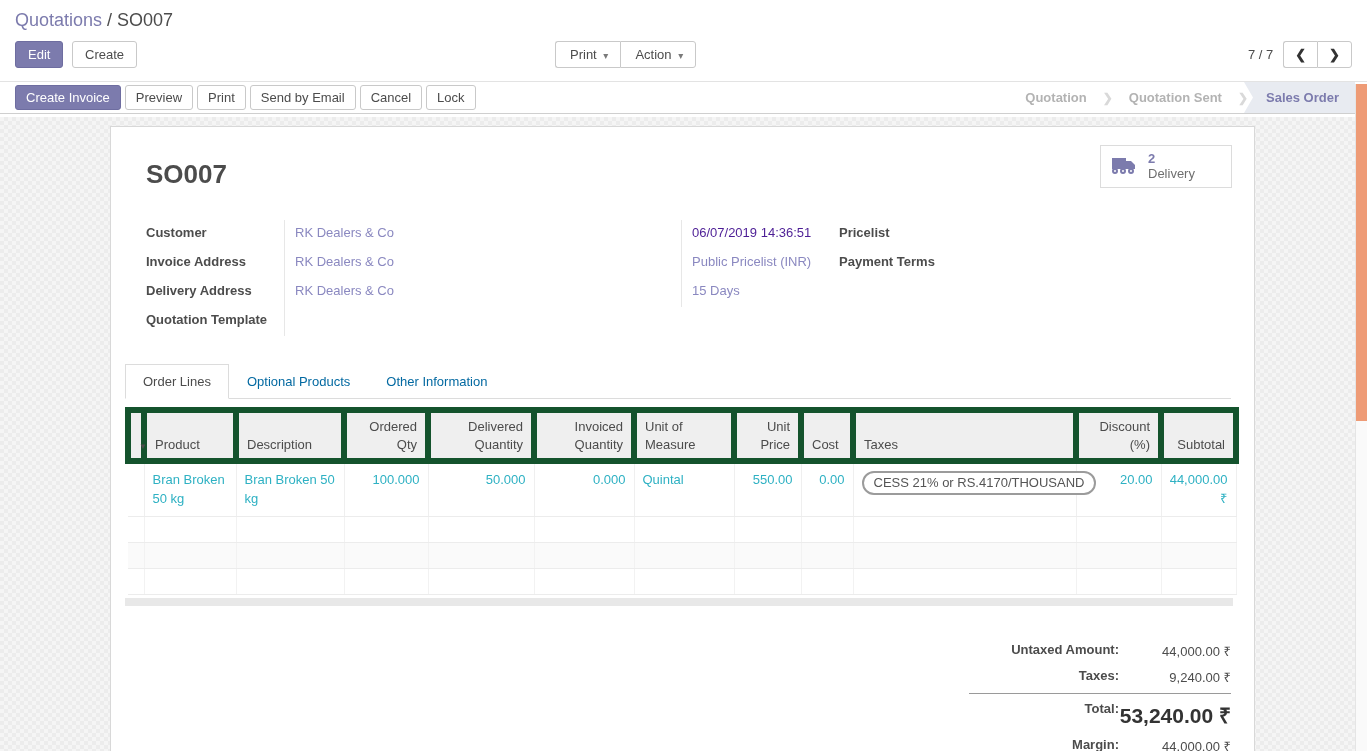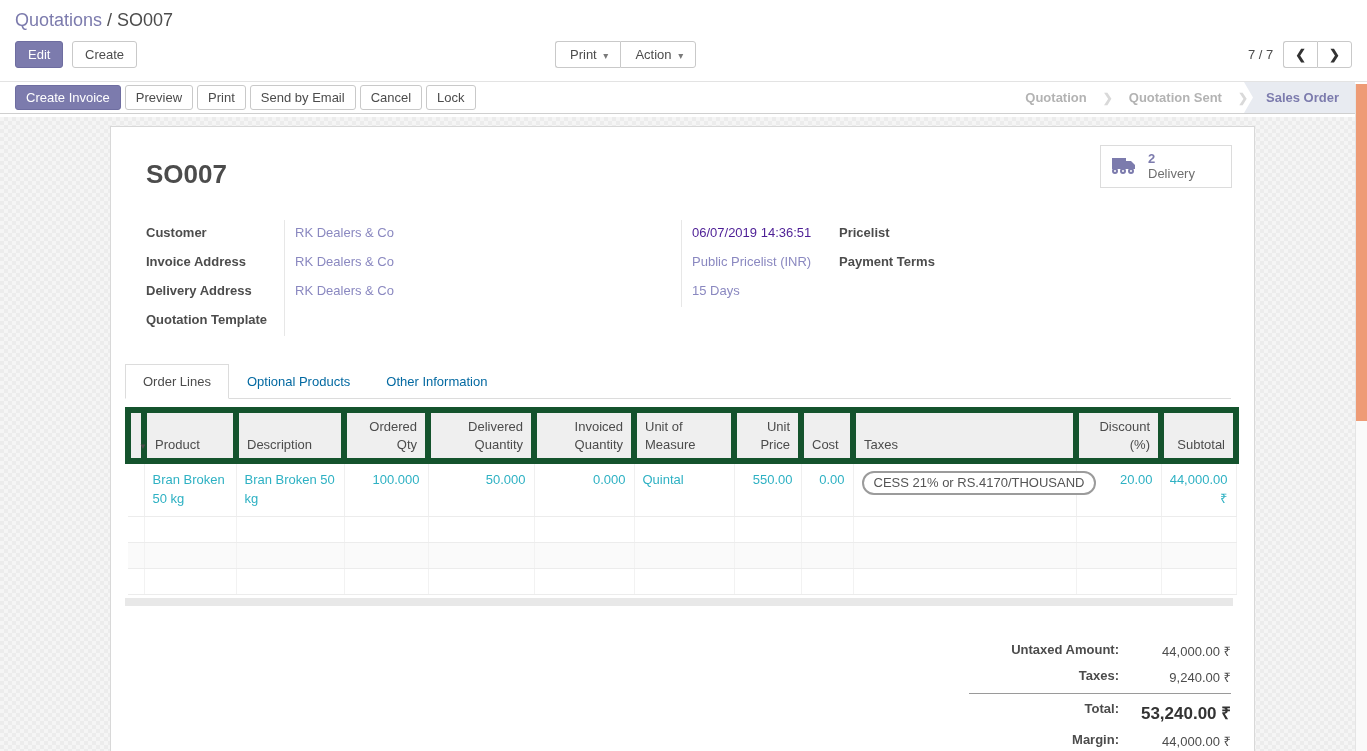--- a/index.html
+++ b/index.html
@@ -70,21 +70,21 @@
   .olines tr.empty td { height:26px; padding:0; border-right:1px solid #f2f2f2; border-bottom:1px solid #ececec; }
   .olines tr.empty.shade td { background:#fafafa; }
   .tax-pill { display:inline-block; border:2px solid #9b9b9b; border-radius:13px; padding:0 10px; color:#555; background:#fff; font-size:13px; line-height:20px; white-space:nowrap; }
   .list-footer { width:1108px; height:8px; background:#e8e8e8; margin-top:3px; }
 
   .totals { width:262px; margin:32px 0 0 auto; }
   .trow { display:flex; justify-content:flex-end; align-items:flex-start; padding:4px 0; }
   .tlabel { font-weight:bold; color:#4c4c4c; }
   .tvalue { width:112px; text-align:right; color:#4c4c4c; }
   .tdivider { border-top:1px solid #9a9a9a; margin:3px 0; }
-  .trow.total .tvalue { font-size:17px; font-weight:bold; color:#333; }
+  .trow.total .tvalue { font-size:21px; font-weight:bold; color:#333; }
 
   
   .scrollbar { position:absolute; top:84px; right:0; width:12px; bottom:0; background:#fafafa; border-left:1px solid #e5e5e5; }
   .scroll-thumb { position:absolute; top:0; left:0; right:0; height:337px; background:#ee9b76; cursor:grab; }
 </style>
 </head>
 <body>
 
 <div class="control-panel">
   <div class="breadcrumb">

